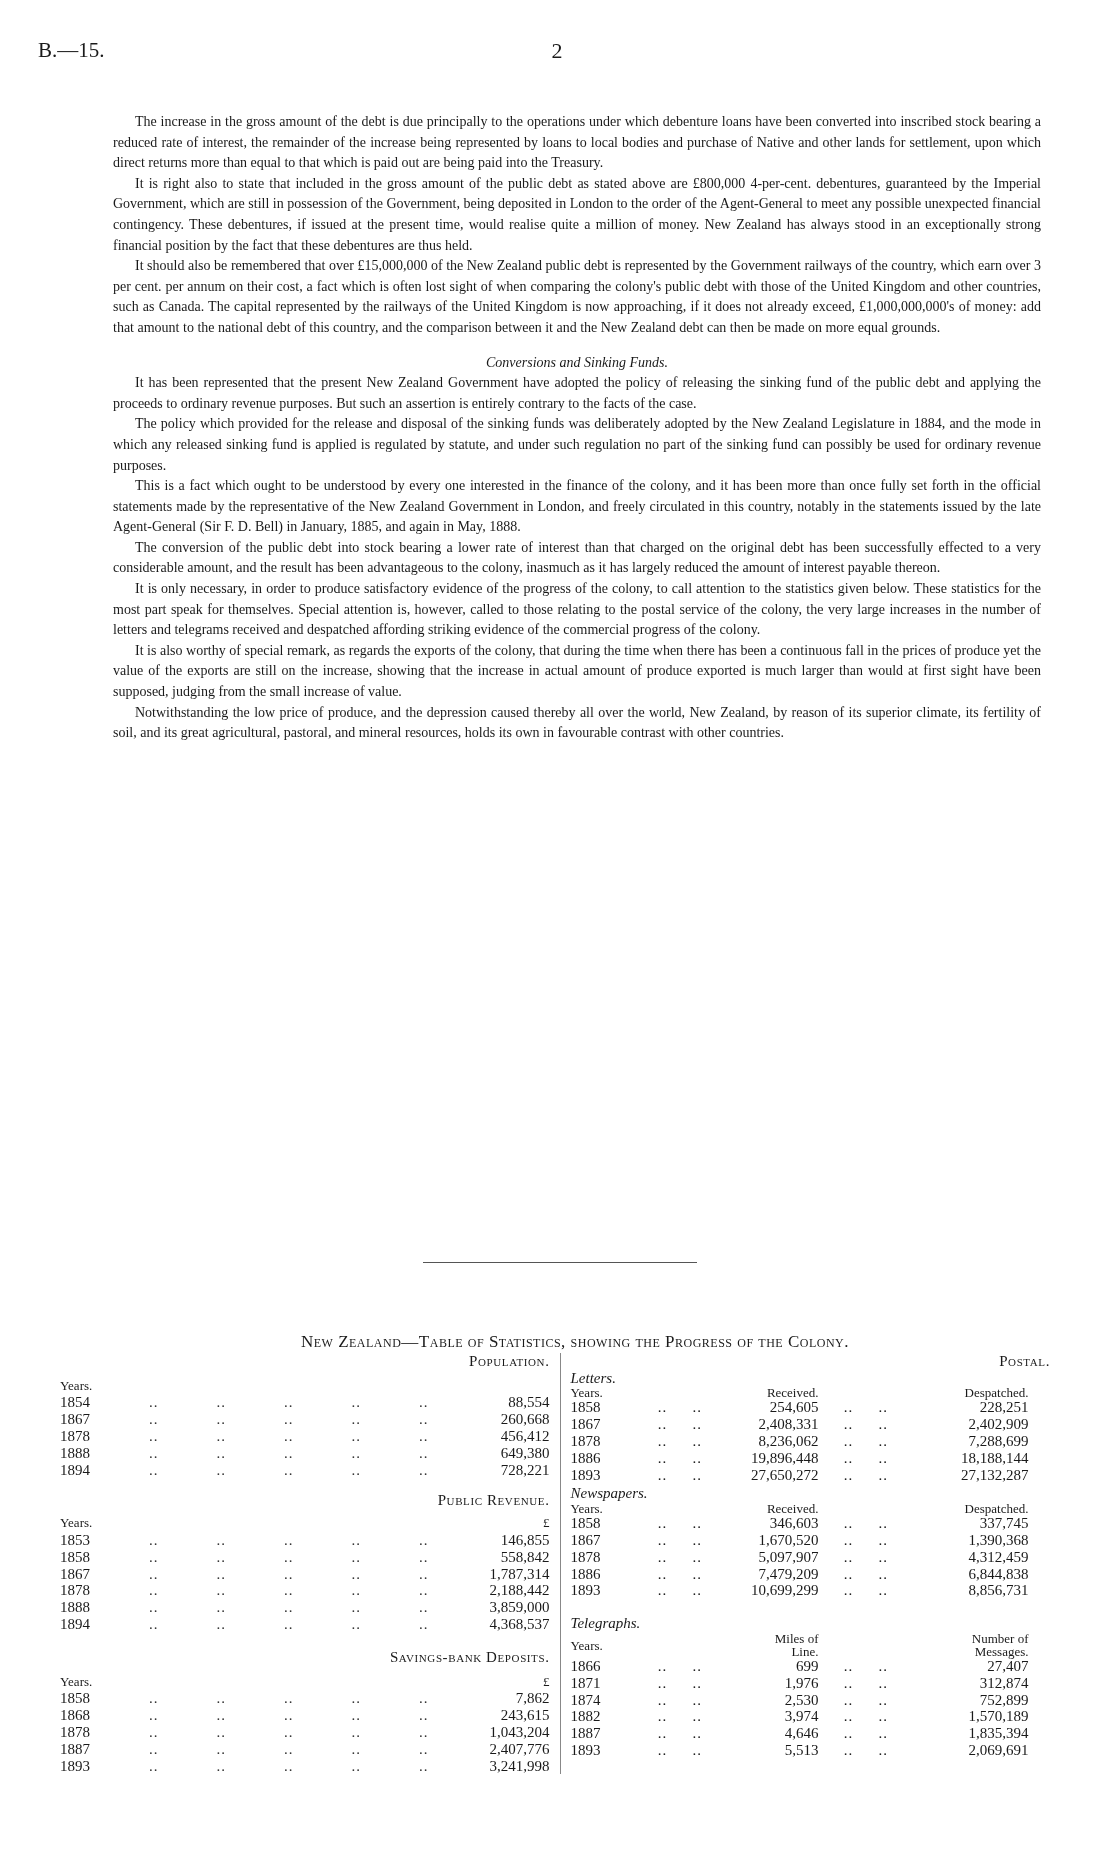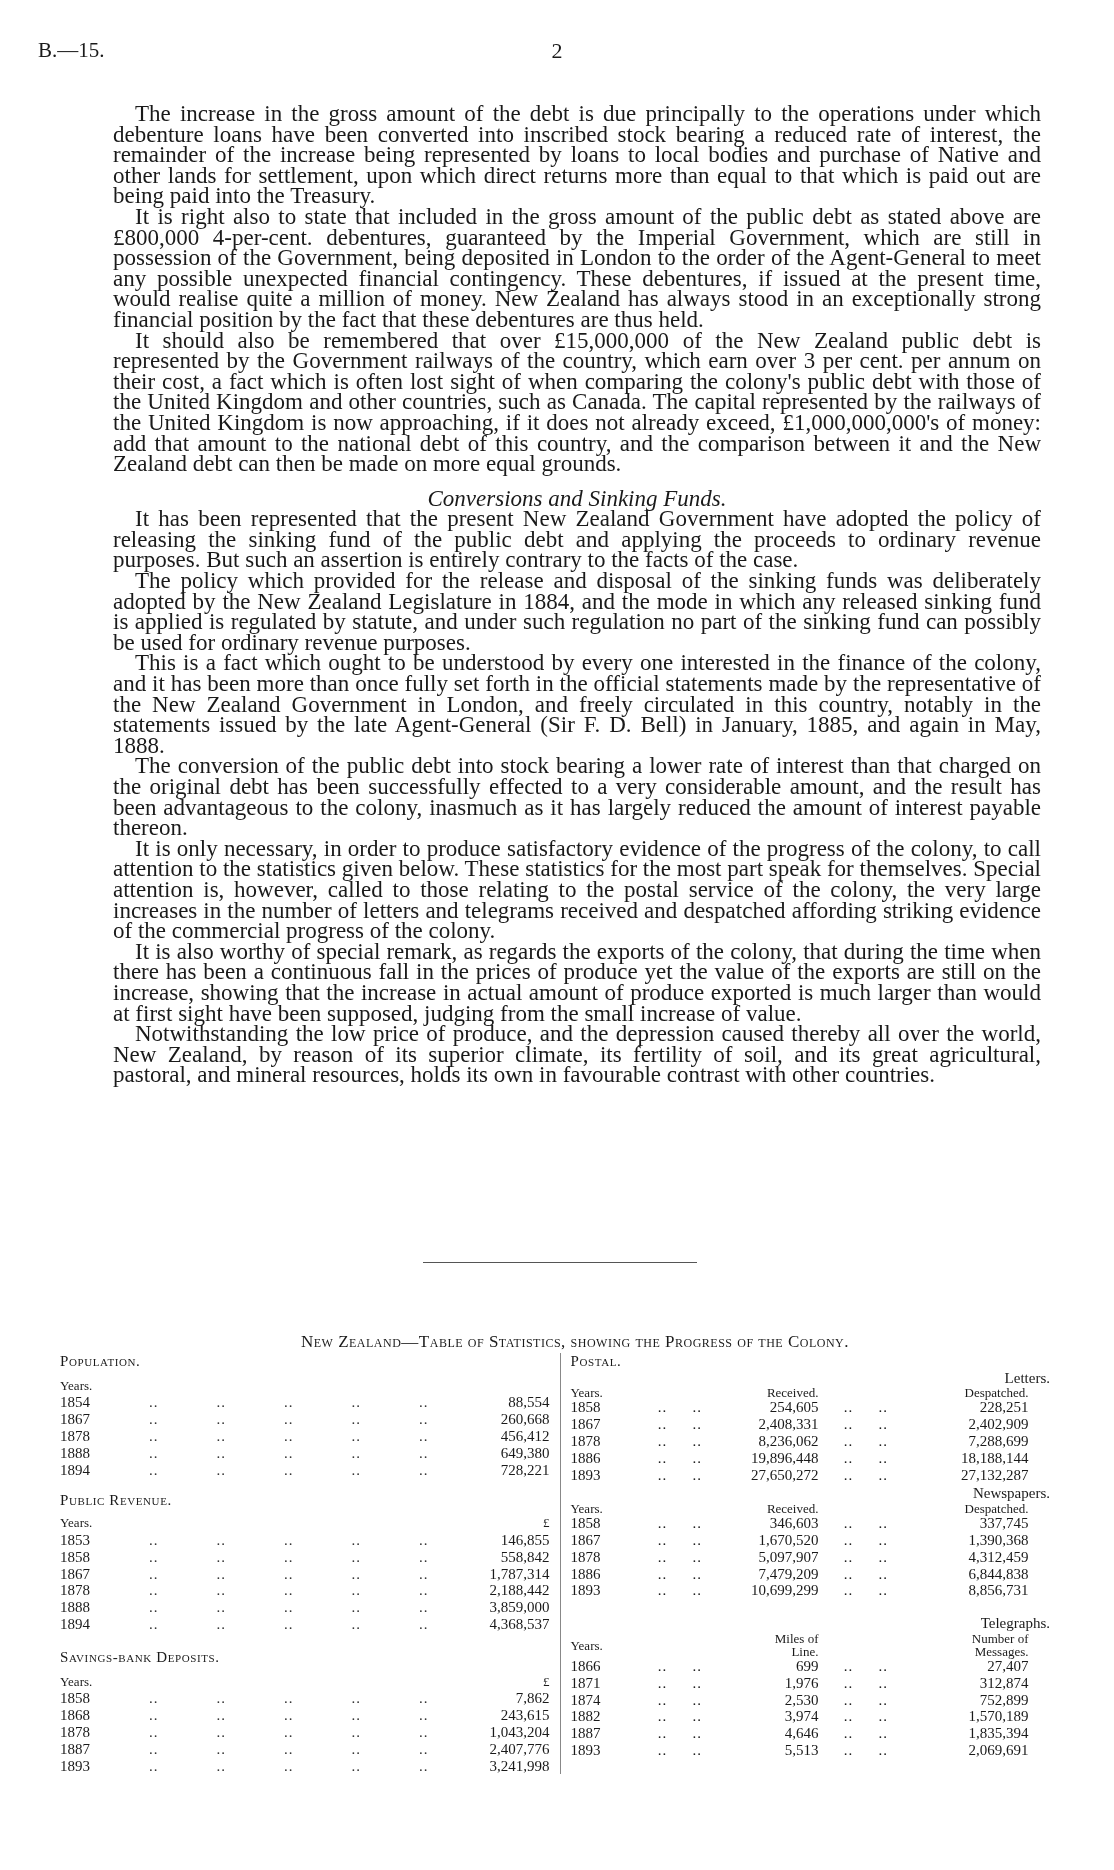--- a/index.html
+++ b/index.html
@@ -5,22 +5,22 @@
   html, body { margin: 0; padding: 0; background: #ffffff; }
   body {
     width: 1114px; height: 1870px; position: relative; overflow: hidden;
     font-family: "Liberation Serif", "DejaVu Serif", serif; color: #1a1a1a;
   }
   .page-header { position: absolute; top: 38px; left: 38px; right: 38px; height: 30px; }
   .doc-ref { position: absolute; left: 0; top: 0; font-size: 21px; }
   .page-num { position: absolute; left: 0; right: 0; top: 0; text-align: center; font-size: 22px; }
 
   .body-text {
-    position: absolute; left: 113px; width: 928px; top: 104px;
-    font-size: 23px; line-height: 20.6px; text-align: justify;
+    position: absolute; left: 113px; width: 928px; top: 112px;
+    font-size: 14px; line-height: 20.6px; text-align: justify;
   }
   .body-text p { margin: 0; text-indent: 22px; }
   .section-heading {
     text-align: center; font-style: italic; margin: 11px 0 3px 0; text-indent: 0 !important;
   }
   .gap-before { margin-top: 14px !important; }
 
   .divider {
     position: absolute; left: 423px; width: 274px; top: 1262px; height: 0;
     border-top: 1px solid #555;
@@ -31,22 +31,22 @@
     font-size: 15px; line-height: 16.8px;
   }
   .stats-title {
     text-align: center; font-variant: small-caps; letter-spacing: 0.5px; font-size: 17px;
     padding-left: 40px;
     margin-top: 16px;
   }
   .cols { position: relative; display: flex; margin-top: 2px; }
   .col-left { width: 490px; padding-right: 10px; }
   .col-right { width: 480px; padding-left: 10px; border-left: 1px solid #888; }
-  .block-title { text-align: left; font-variant: small-caps; letter-spacing: 0.6px; }
-  .sub-title { text-align: right; }
+  .block-title { text-align: right; font-variant: small-caps; letter-spacing: 0.6px; }
+  .sub-title { text-align: left; font-style: italic; }
   .row { display: flex; white-space: nowrap; align-items: flex-end; }
   .row .yr { width: 60px; }
   .row .dots { flex: 1; display: flex; justify-content: space-around; color: #333; letter-spacing: 1px; }
   .row .val { width: 92px; text-align: right; }
   .hdr-row { display: flex; }
   .hdr-row .yr { width: 60px; font-size: 13px; }
   .hdr-row .spacer { flex: 1; }
   .hdr-row .unit { width: 92px; text-align: right; font-size: 13px; }
 
   .prow { display: flex; white-space: nowrap; }

